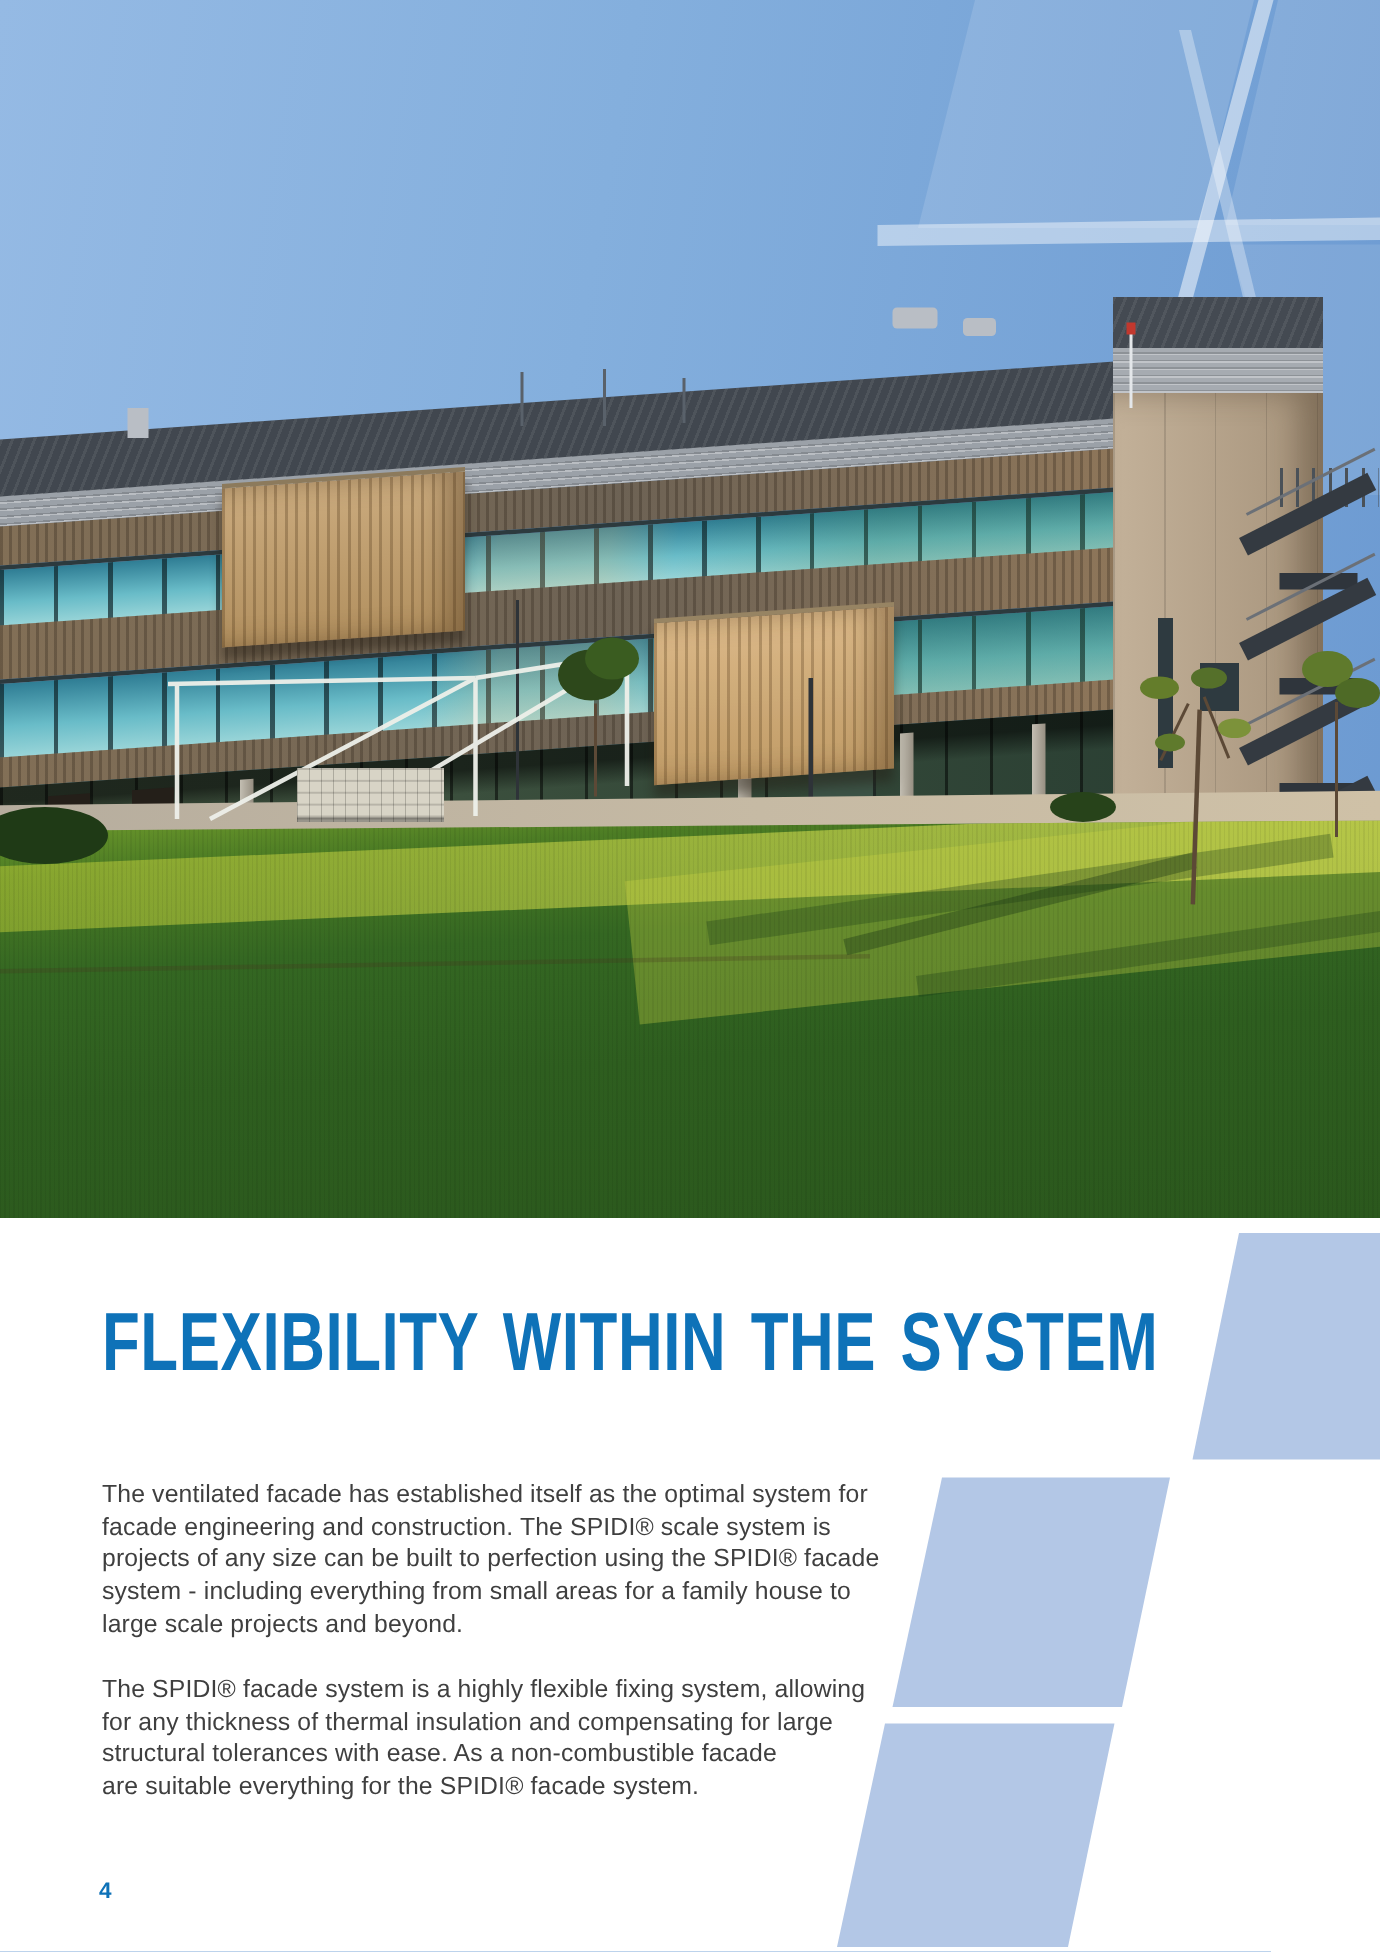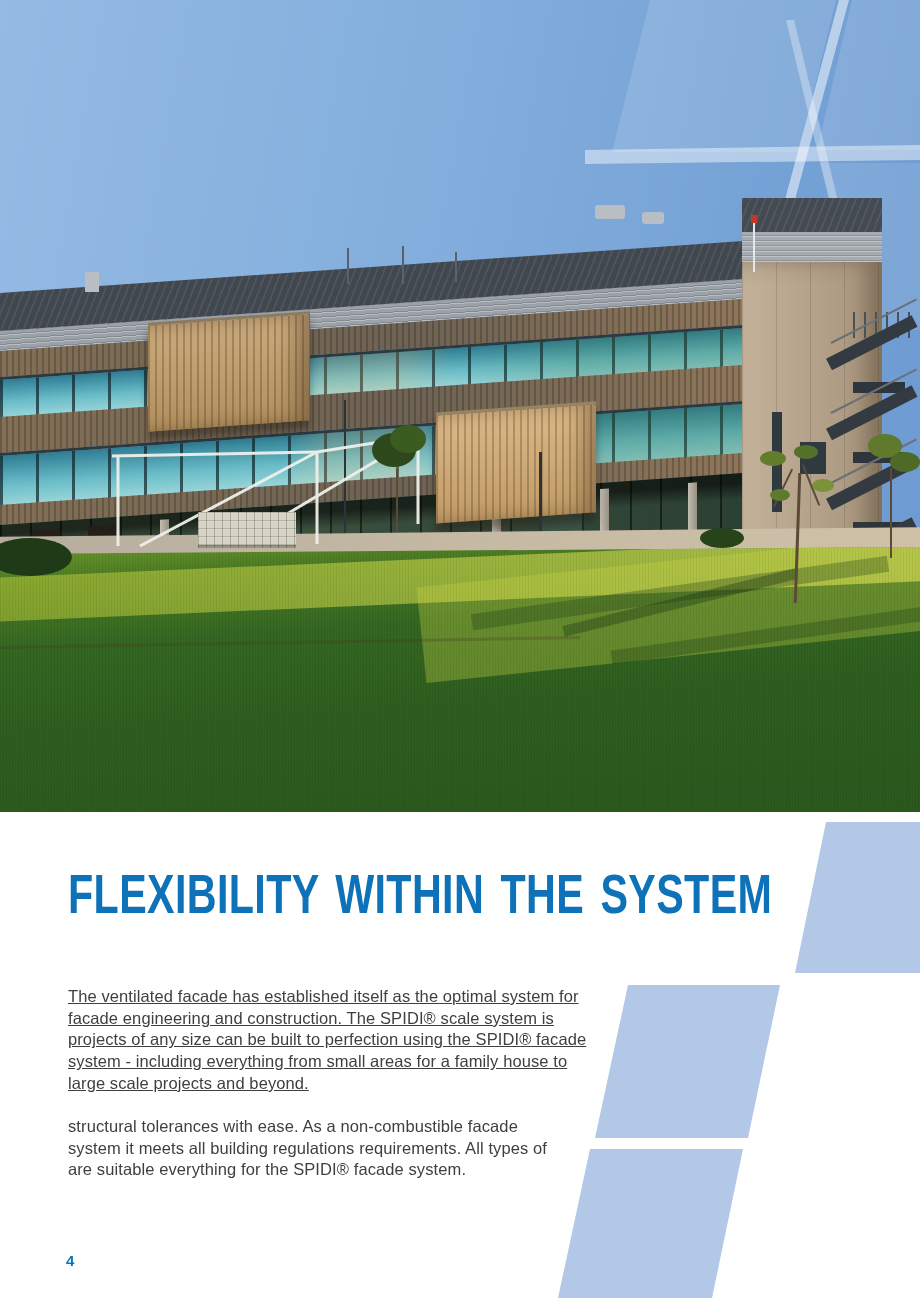--- a/index.html
+++ b/index.html
@@ -92,21 +92,21 @@
         background-image:repeating-linear-gradient(90deg,rgba(0,0,0,.2) 0 1px,transparent 1px 8px),
         repeating-linear-gradient(0deg,rgba(0,0,0,.15) 0 1px,transparent 1px 8px);}
   .blob{position:absolute;border-radius:50%;}
   .trunk{position:absolute;background:#5c4936;}
 
   
   .deco{left:0;top:0;z-index:5;pointer-events:none;}
   .heading{left:68px;top:862px;z-index:6;color:#0e72b8;font-weight:bold;font-size:55px;
         letter-spacing:.5px;word-spacing:6px;white-space:nowrap;transform:scaleX(.75);transform-origin:0 0;}
   .bodycopy{left:68px;z-index:6;color:#3f3f3f;font-size:16.5px;line-height:21.7px;letter-spacing:.1px;}
-  .p1{top:986px;text-decoration:underline;} .p2{top:1116px;}
+  .p1{top:986px;} .p2{top:1116px;}
   .pagenum{left:66px;top:1252px;z-index:6;color:#0e72b8;font-weight:bold;font-size:15px;}
 </style>
 </head>
 <body>
 
 <div class="abs photo">
   <div class="abs sky"></div>
 
   <svg class="abs sky-overlay" width="920" height="812" viewBox="0 0 920 812">
     <polygon points="650,0 836,0 799,152 612,152" fill="rgba(255,255,255,0.13)"></polygon>
@@ -232,18 +232,19 @@
 
 <div class="abs bodycopy p1">
   <div>The ventilated facade has established itself as the optimal system for</div>
   <div>facade engineering and construction. The SPIDI® scale system is</div>
   <div>projects of any size can be built to perfection using the SPIDI® facade</div>
   <div>system - including everything from small areas for a family house to</div>
   <div>large scale projects and beyond.</div>
 </div>
 
 <div class="abs bodycopy p2">
+  <div>The SPIDI® facade system is a highly flexible fixing system, allowing</div>
+  <div>for any thickness of thermal insulation and compensating for large</div>
   <div>structural tolerances with ease. As a non-combustible facade</div>
-  <div>system it meets all building regulations requirements. All types of</div>
   <div>are suitable everything for the SPIDI® facade system.</div>
 </div>
 
 <div class="abs pagenum">4</div>
 
 </body></html>

